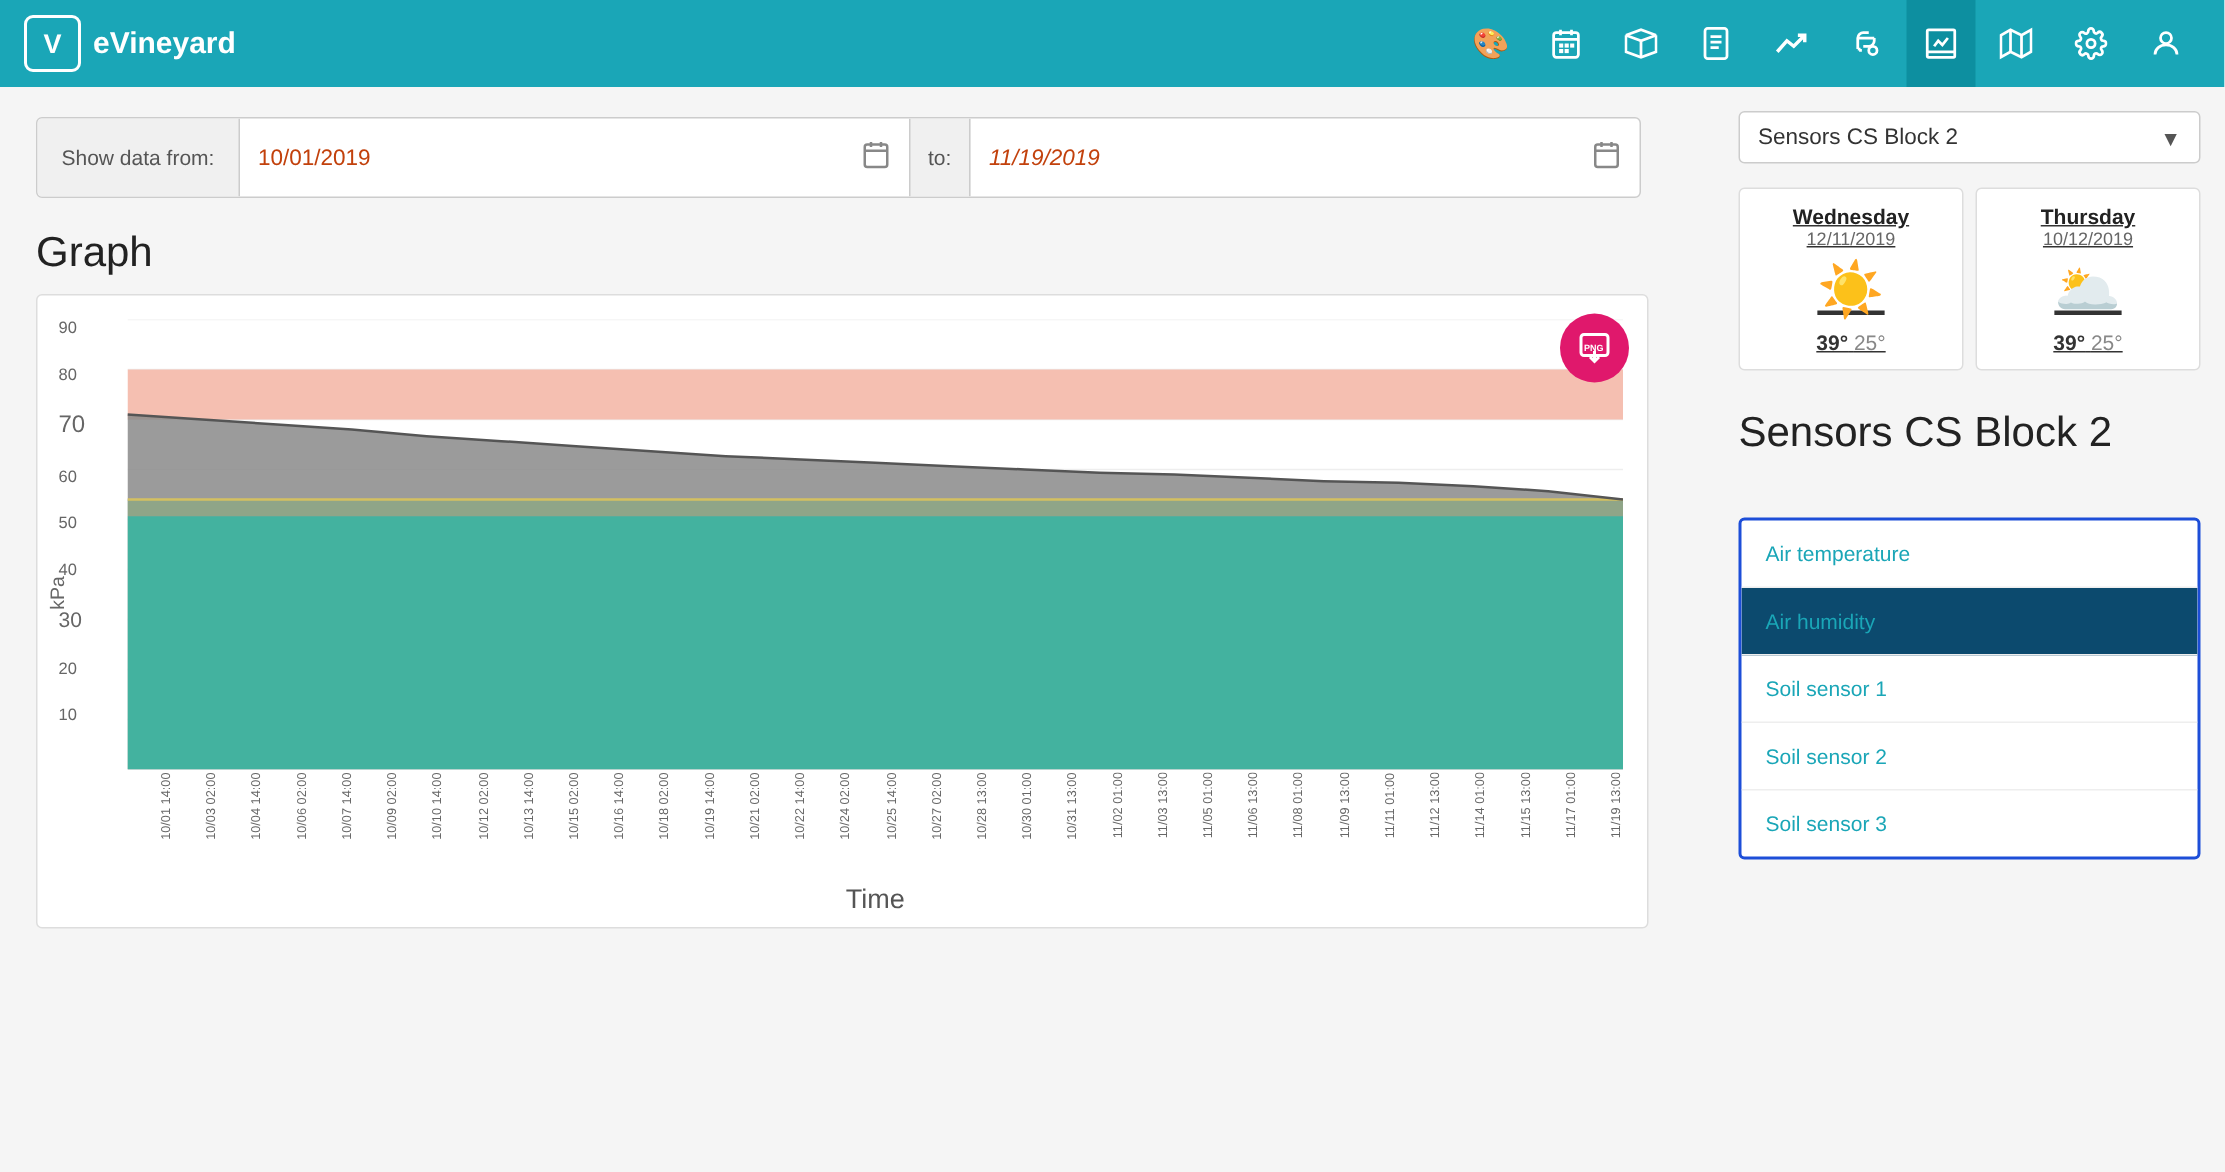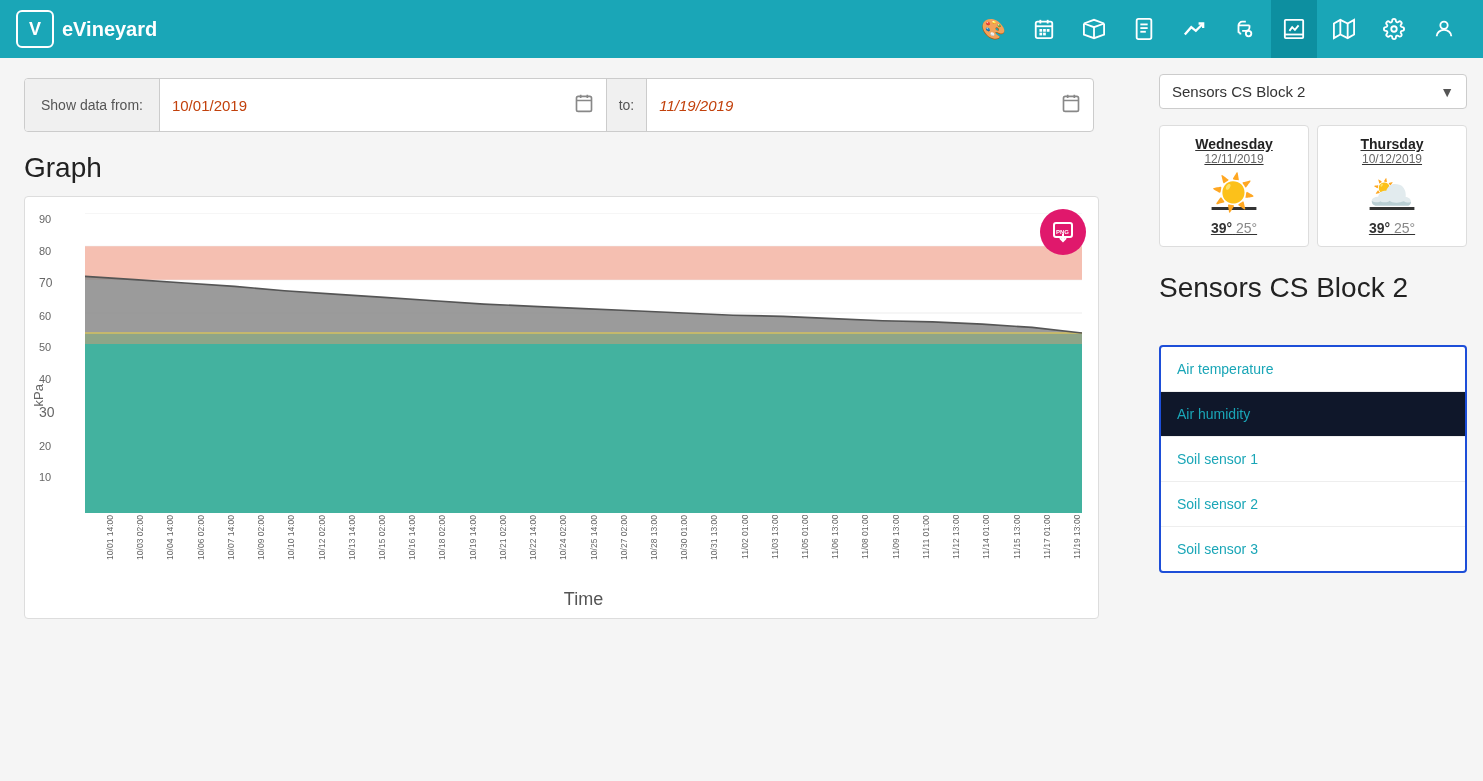--- a/index.html
+++ b/index.html
@@ -247,21 +247,21 @@
       padding: 14px 16px;
       font-size: 14px;
       color: #1aa6b7;
       border-bottom: 1px solid #eee;
       cursor: pointer;
     }
     .sensor-item:last-child {
       border-bottom: none;
     }
     .sensor-item.active {
-      background: #0f172a;
+      background: #0c4a6e;
     }
   </style>
 </head>
 <body>
 
 <nav class="topnav">
   <div class="topnav-logo">
     <div class="topnav-logo-icon">
       <span>V</span>
     </div>
@@ -426,21 +426,21 @@
           </svg>
         </div>
 
         <div style="position:absolute; left:-46px; top:0; height:270px; display:flex; flex-direction:column-reverse; justify-content:space-between;">
           <span style="font-size:11px;color:#666;">10</span>
           <span style="font-size:11px;color:#666;">20</span>
           <span style="font-size:14px;color:#666;">30</span>
           <span style="font-size:11px;color:#666;">40</span>
           <span style="font-size:11px;color:#666;">50</span>
           <span style="font-size:11px;color:#666;">60</span>
-          <span style="font-size:12px;color:#666;">70</span>
+          <span style="font-size:16px;color:#666;">70</span>
           <span style="font-size:11px;color:#666;">80</span>
           <span style="font-size:11px;color:#666;">90</span>
         </div>
 
         <div style="overflow:hidden; height:70px; position:relative; margin-top:2px;">
           <div style="display:flex; justify-content:space-between; align-items:flex-start; transform-origin: top left;">
             <div style="display:flex; gap:0; width:100%;">
               <span style="font-size:8.5px;color:#666;writing-mode:vertical-lr;transform:rotate(180deg);flex:1;text-align:right;">10/01 14:00</span>
               <span style="font-size:8.5px;color:#666;writing-mode:vertical-lr;transform:rotate(180deg);flex:1;text-align:right;">10/03 02:00</span>
               <span style="font-size:8.5px;color:#666;writing-mode:vertical-lr;transform:rotate(180deg);flex:1;text-align:right;">10/04 14:00</span>

